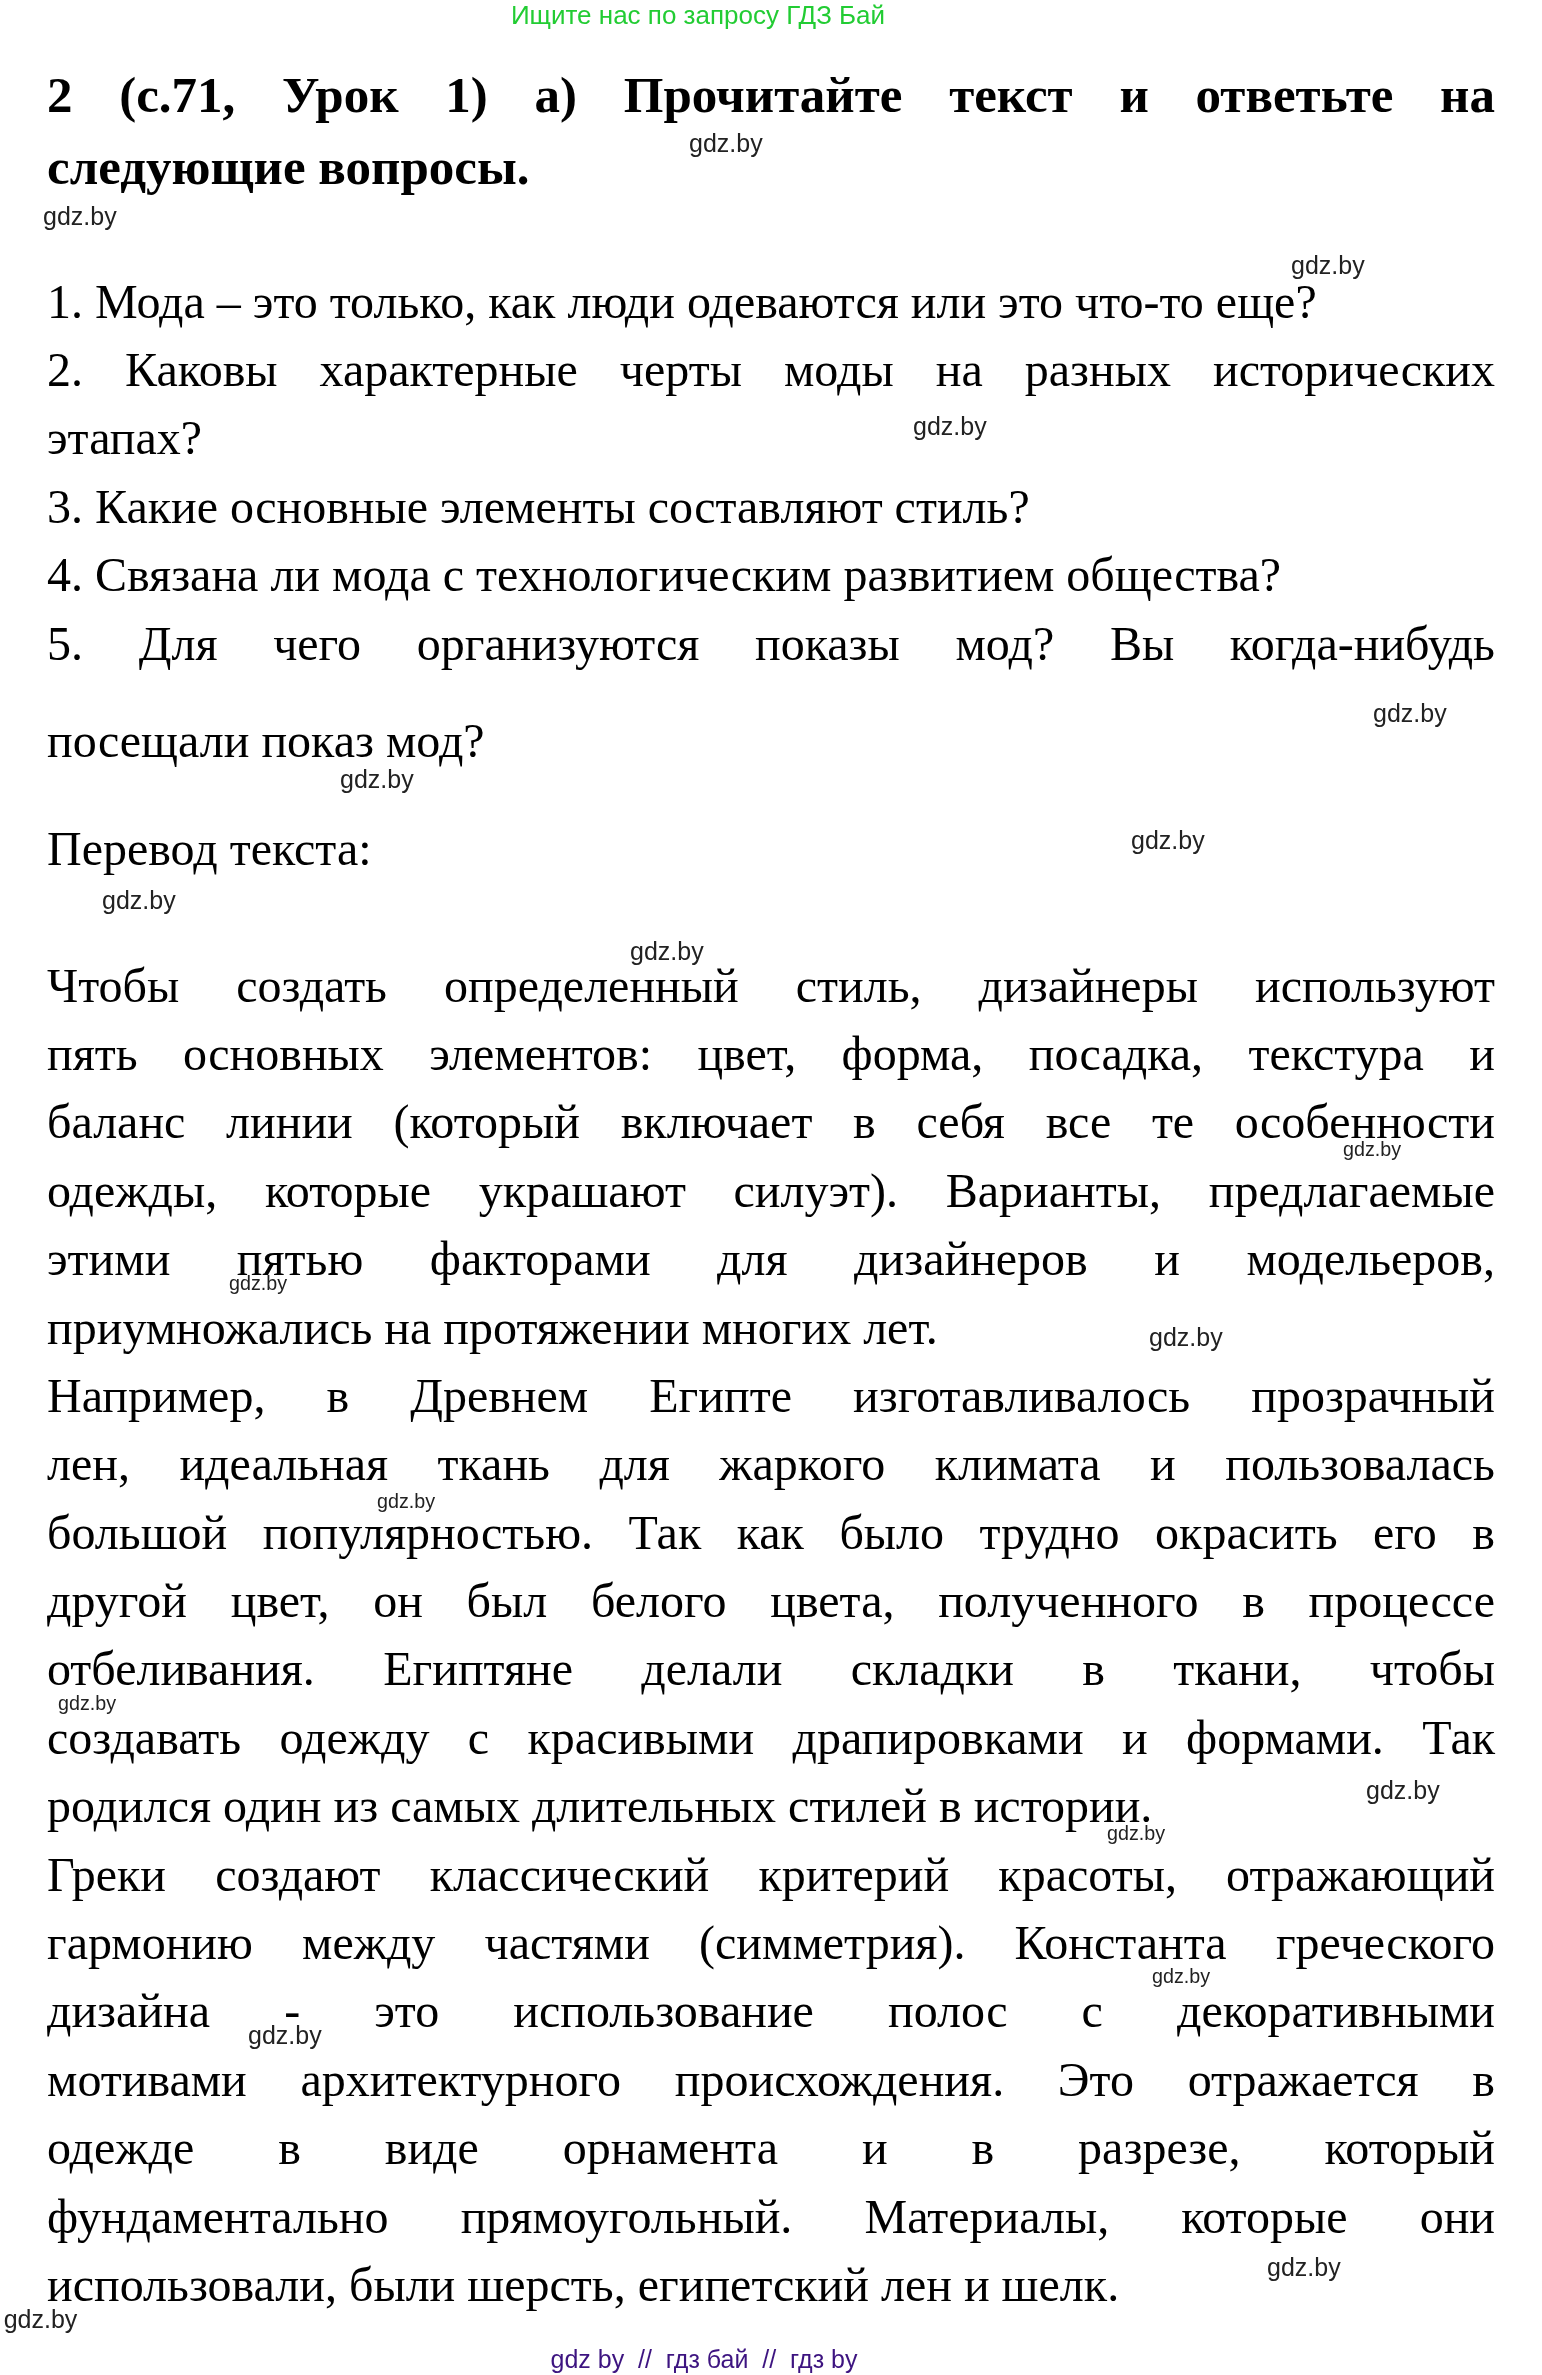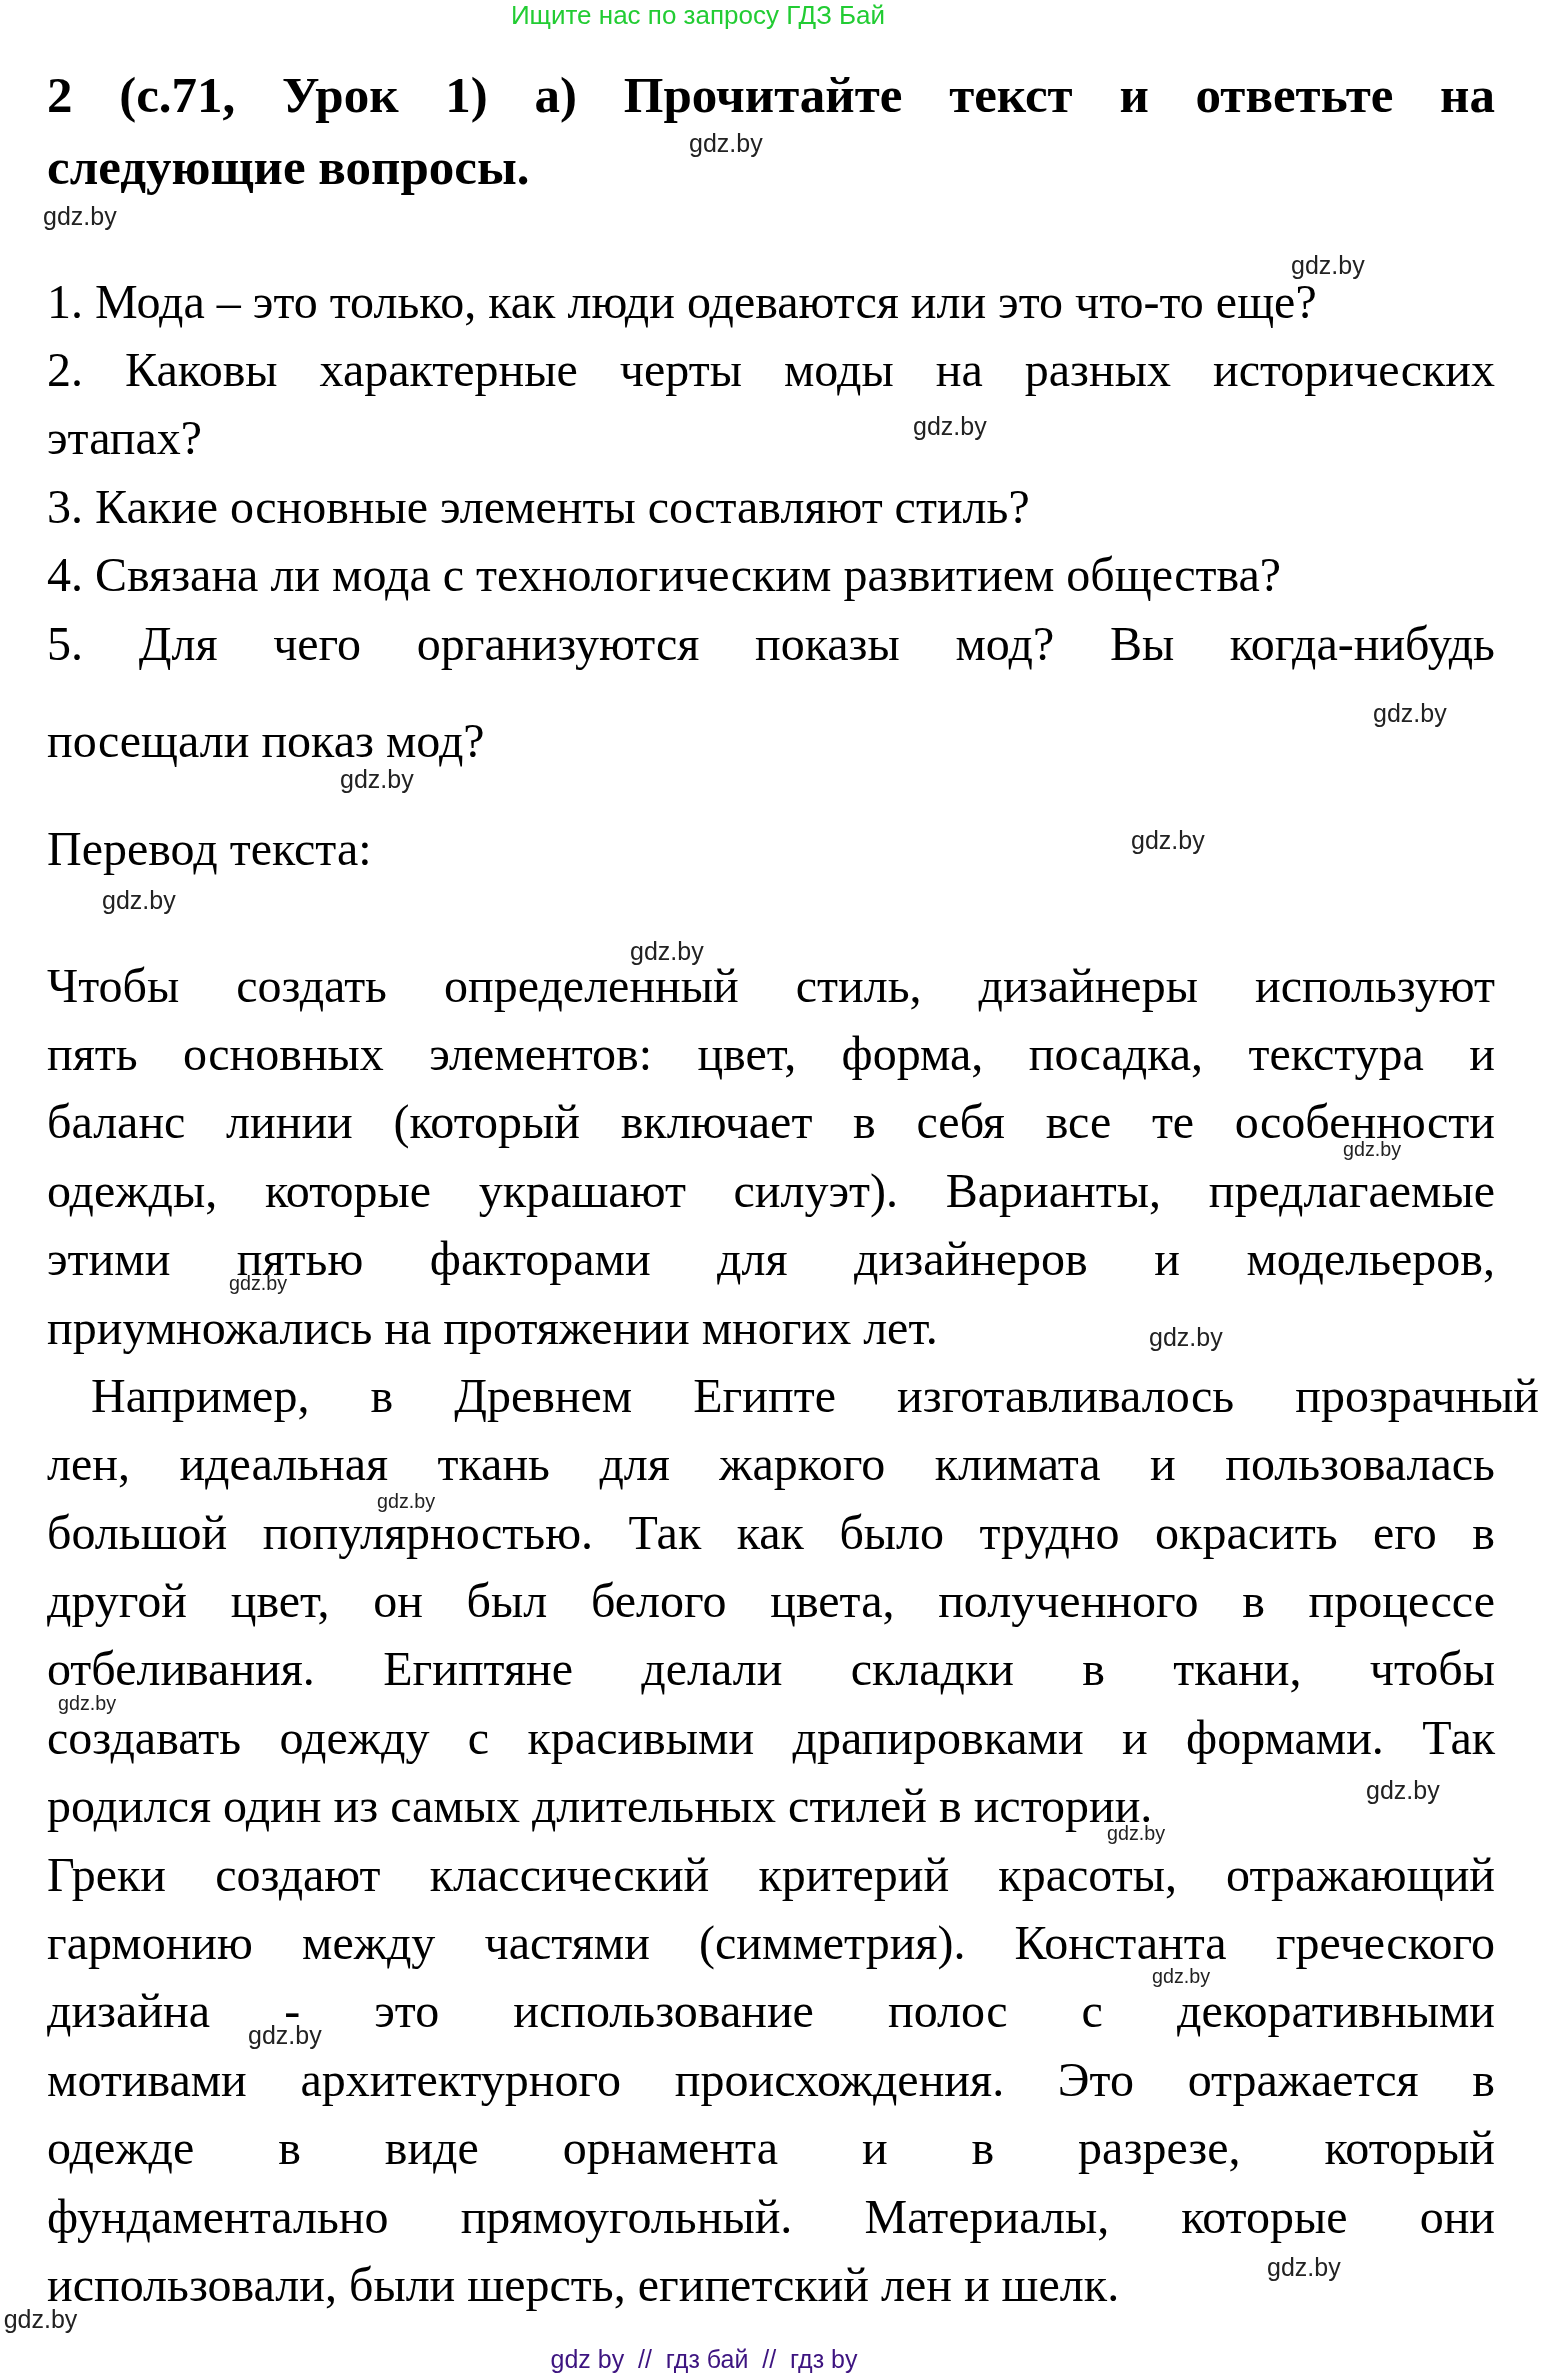--- a/index.html
+++ b/index.html
@@ -47,21 +47,21 @@
 
 <div class="line" style="top:821px;">Перевод текста:</div>
 
 <div>
   <div class="line just" style="top:958px;">Чтобы создать определенный стиль, дизайнеры используют</div>
   <div class="line just" style="top:1026px;">пять основных элементов: цвет, форма, посадка, текстура и</div>
   <div class="line just" style="top:1094px;">баланс линии (который включает в себя все те особенности</div>
   <div class="line just" style="top:1163px;">одежды, которые украшают силуэт). Варианты, предлагаемые</div>
   <div class="line just" style="top:1231px;">этими пятью факторами для дизайнеров и модельеров,</div>
   <div class="line" style="top:1300px;">приумножались на протяжении многих лет.</div>
-  <div class="line just" style="top:1368px;margin-left:44px;">Например, в Древнем Египте изготавливалось прозрачный</div>
+  <div class="line just" style="top:1368px;">Например, в Древнем Египте изготавливалось прозрачный</div>
   <div class="line just" style="top:1436px;">лен, идеальная ткань для жаркого климата и пользовалась</div>
   <div class="line just" style="top:1505px;">большой популярностью. Так как было трудно окрасить его в</div>
   <div class="line just" style="top:1573px;">другой цвет, он был белого цвета, полученного в процессе</div>
   <div class="line just" style="top:1641px;">отбеливания. Египтяне делали складки в ткани, чтобы</div>
   <div class="line just" style="top:1710px;">создавать одежду с красивыми драпировками и формами. Так</div>
   <div class="line" style="top:1778px;">родился один из самых длительных стилей в истории.</div>
   <div class="line just" style="top:1847px;">Греки создают классический критерий красоты, отражающий</div>
   <div class="line just" style="top:1915px;">гармонию между частями (симметрия). Константа греческого</div>
   <div class="line just" style="top:1983px;">дизайна - это использование полос с декоративными</div>
   <div class="line just" style="top:2052px;">мотивами архитектурного происхождения. Это отражается в</div>

